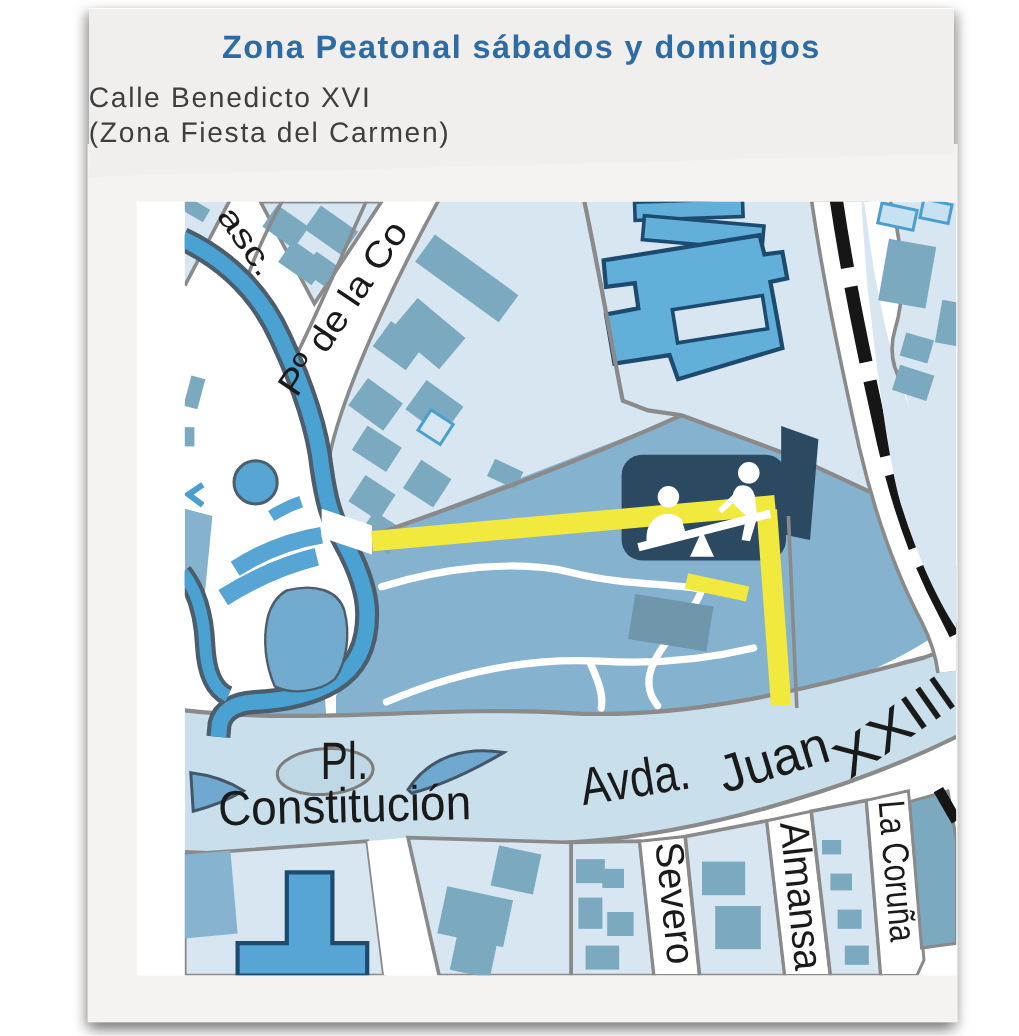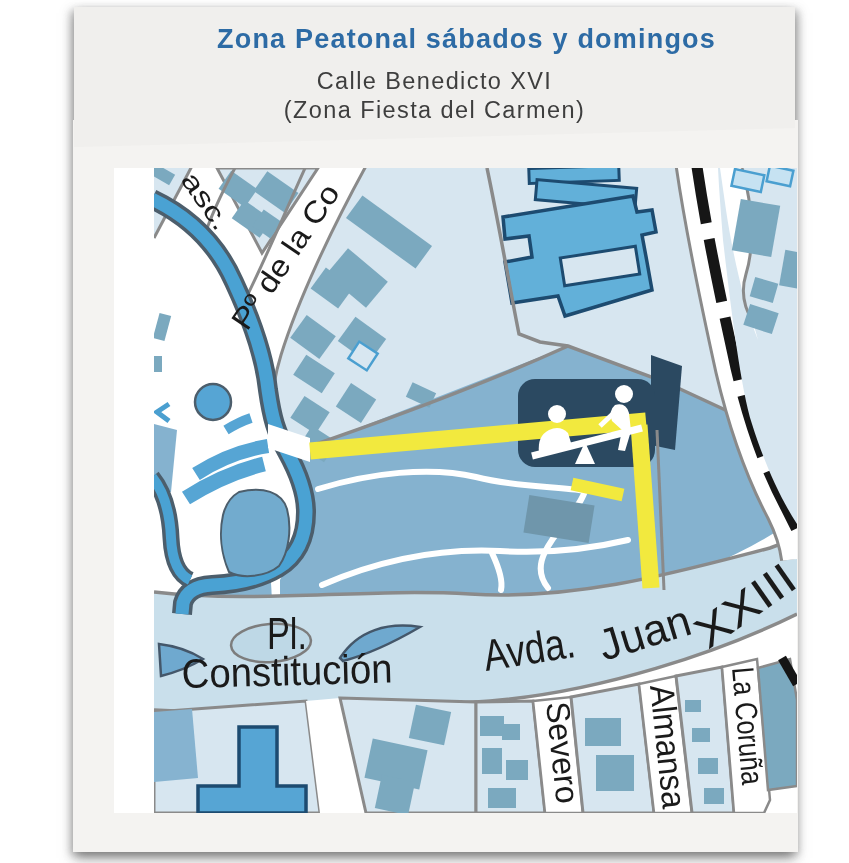--- a/index.html
+++ b/index.html
@@ -4,22 +4,22 @@
 <style>
   html,body{margin:0;padding:0;background:#ffffff;width:849px;height:863px;overflow:hidden;}
   body{position:relative;font-family:"Liberation Sans",sans-serif;}
   .shadowbase{position:absolute;left:74px;top:7px;width:721px;height:845px;
           box-shadow:0 6px 12px rgba(90,90,90,.65), -4px 3px 7px rgba(140,140,140,.35), 4px 3px 7px rgba(140,140,140,.35);}
   .sheet2{position:absolute;left:73px;top:120px;width:725px;height:732px;background:#f4f3f1;}
   .sheet1{position:absolute;left:74px;top:7px;width:721px;height:140px;background:#f0efed;
           clip-path:polygon(0 0,100% 0,100% 121px,0 140px);
           filter:drop-shadow(0 2px 2px rgba(120,120,120,.45));}
   .title{position:absolute;left:74px;top:24px;width:721px;text-align:center;
-         color:#2d6ba5;font-size:27px;font-weight:bold;letter-spacing:1.2px;margin-left:32px;}
-  .sub{position:absolute;left:74px;top:67px;width:721px;text-align:center;
+         color:#2d6ba5;font-size:27px;font-weight:bold;letter-spacing:1.2px;}
+  .sub{position:absolute;left:74px;top:67px;width:721px;text-align:left;
        color:#3e3e3e;font-size:23.5px;line-height:29px;letter-spacing:1.4px;}
   .map{position:absolute;left:114px;top:168px;width:643px;height:645px;background:#ffffff;overflow:hidden;padding-left:40px;}
   svg text{font-family:"Liberation Sans",sans-serif;}
 </style>
 </head>
 <body>
 
 <div class="shadowbase"></div>
 
 <div class="sheet2"></div>

